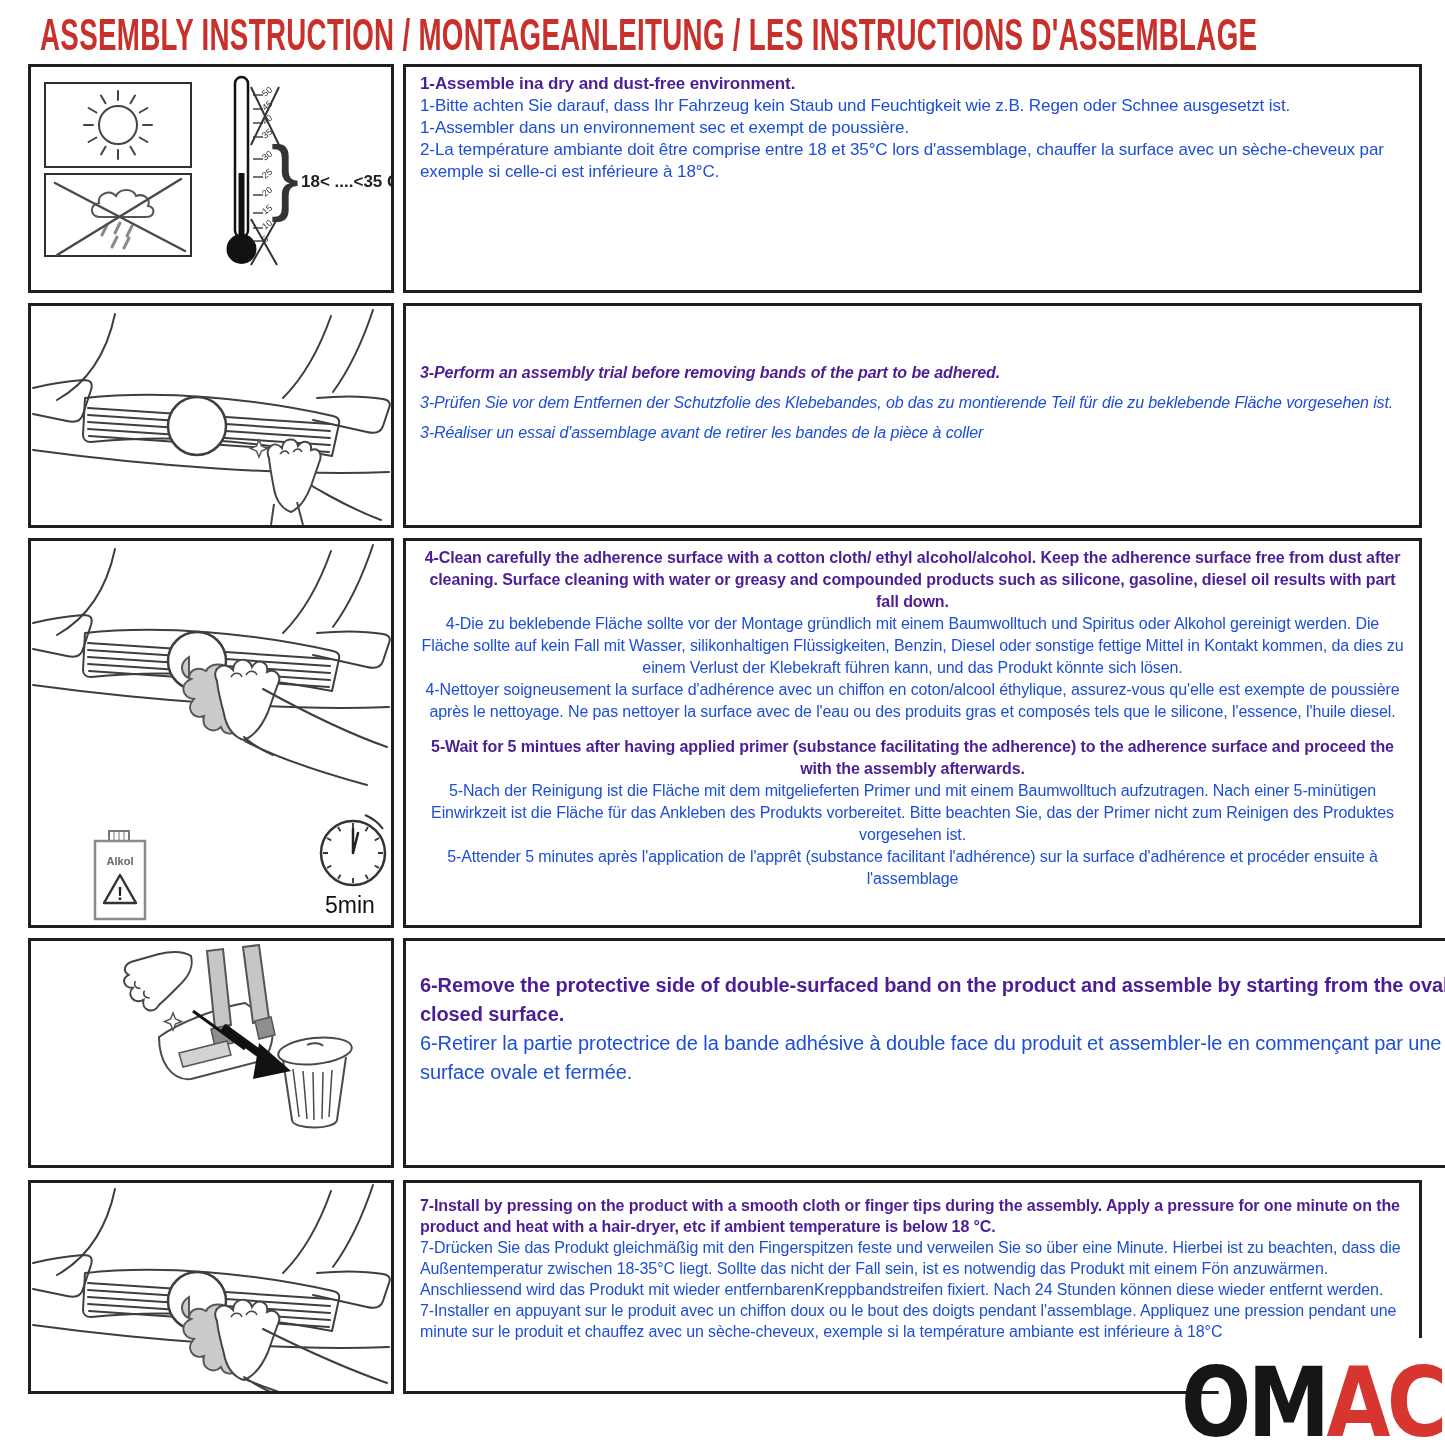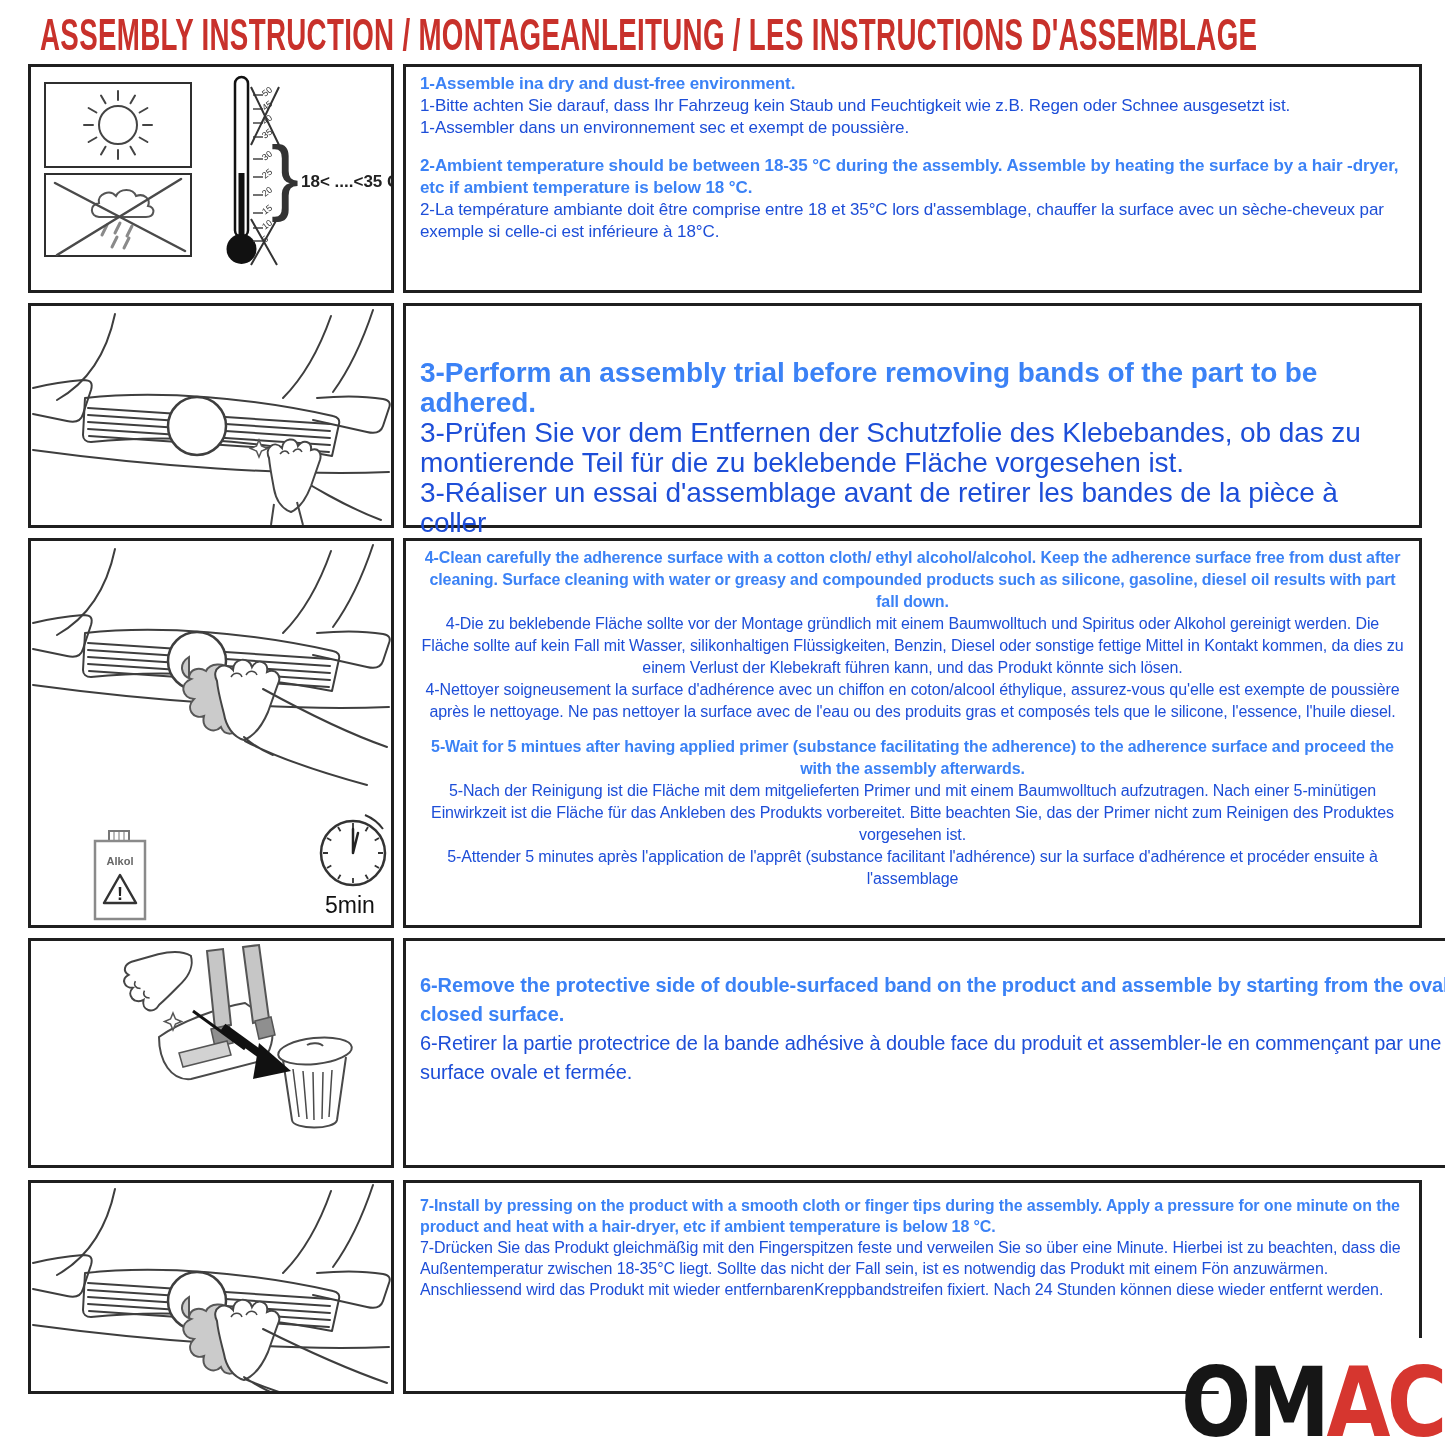--- a/index.html
+++ b/index.html
@@ -5,25 +5,25 @@
   html,body{margin:0;padding:0;background:#ffffff;}
   .page{position:relative;width:1445px;height:1445px;background:#ffffff;overflow:hidden;
         font-family:"Liberation Sans",sans-serif;color:#2e2e2e;}
   .title{position:absolute;left:40px;top:10px;margin:0;font-size:44px;font-weight:800;
          color:#c8312b;white-space:nowrap;letter-spacing:0.5px;
          transform:scaleX(0.63);transform-origin:left top;}
   .box{position:absolute;border:3px solid #1f1f1f;background:#fff;box-sizing:border-box;}
   .ill{display:flex;align-items:flex-start;justify-content:center;overflow:hidden;}
   .text-panel{padding:6px 14px 4px 14px;}
   .text-panel p{margin:0;color:#1d4ed8;letter-spacing:-0.1px;}
-  .text-panel p.b{font-weight:700;color:#3b82f6;}
+  .text-panel p.b{font-weight:700;color:#4c1d95;}
   .text-panel p.gap{margin-top:16px;}
   .s1 p{font-size:17px;line-height:22px;}
   .s2{padding-top:52px;}
-  .s2 p{font-size:28px;line-height:30px;}
+  .s2 p{font-size:16px;line-height:30px;font-style:italic;}
   .s3 p{font-size:16px;line-height:22px;text-align:center;}
   .s3 p.gap{margin-top:13px;}
   .s4{padding-top:30px;padding-right:70px;}
   .s4 p{font-size:20px;line-height:29px;}
   .s5{padding-top:12px;}
   .s5 p{font-size:16px;line-height:21px;}
   svg{font-family:"Liberation Sans",sans-serif;display:block;}
   .logo{position:absolute;left:1182px;top:1338px;width:262px;height:106px;background:#fff;
         display:flex;align-items:flex-end;justify-content:flex-end;z-index:5;
         font-family:"DejaVu Sans",sans-serif;font-weight:800;font-size:96px;line-height:0.84;
@@ -82,21 +82,20 @@
         </g>
         <text x="240" y="138" font-size="84" fill="#333">}</text>
         <text x="270" y="120" font-size="17" font-weight="bold" fill="#222">18&lt; ....&lt;35 C</text>
       </g>
     </svg>
   </div>
   <div class="box text-panel s1" style="left:403px;top:64px;width:1019px;height:229px">
     <p class="b">1-Assemble ina dry and dust-free environment.</p>
     <p>1-Bitte achten Sie darauf, dass Ihr Fahrzeug kein Staub und Feuchtigkeit wie z.B. Regen oder Schnee ausgesetzt ist.</p>
     <p>1-Assembler dans un environnement sec et exempt de poussière.</p>
-    <p class="b gap">2-Ambient temperature should be between 18-35 °C  during the assembly. Assemble by heating the surface by a hair -dryer, etc if ambient temperature is below 18 °C.</p>
     <p>2-La température ambiante doit être comprise entre 18 et 35°C lors d'assemblage, chauffer la surface avec un sèche-cheveux par exemple si celle-ci est inférieure à 18°C.</p>
   </div>
 
   <div class="box ill" style="left:28px;top:303px;width:366px;height:225px">
     <svg width="360" height="219" viewBox="0 0 360 219">
       <g fill="none" stroke="#3e3e3e" stroke-width="2" stroke-linecap="round" stroke-linejoin="round">
         <path d="M84,8 C76,46 58,76 26,94"></path>
         <path d="M300,10 C288,44 272,72 252,92"></path>
         <path d="M342,4 C330,40 318,64 302,86"></path>
         <path d="M2,82 C18,78 38,75 52,74 C60,74 62,77 60,84 L52,108 C50,115 44,117 36,115 L2,108"></path>
@@ -218,20 +217,21 @@
         <path d="M158,114 c-11,7 -8,19 2,22 c-12,5 -9,19 3,20 c-9,9 -1,21 10,17 c-3,12 9,19 17,11 c3,9 16,9 18,-1 c10,4 18,-4 13,-12 c10,-3 11,-14 3,-18 c8,-7 3,-18 -7,-17 c1,-10 -11,-15 -18,-9 c-6,-8 -20,-7 -24,1 c-8,-5 -16,-1 -17,6 z" fill="#cbcbcb" stroke="#575757" stroke-width="2"></path>
         <path d="M186,138 c-7,-13 8,-21 16,-11 c0,-12 16,-14 19,-3 c5,-9 17,-6 15,5 c9,-4 15,4 11,12 l-10,28 c-6,14 -14,24 -24,28 c-11,-3 -18,-14 -20,-26 c-3,-12 -6,-22 -7,-33 z" fill="#fff" stroke="#454545" stroke-width="2"></path>
         <path d="M200,134 c3,-5 9,-5 11,0 M215,132 c3,-5 9,-5 11,0" fill="none" stroke="#454545" stroke-width="1.5"></path>
         <path d="M232,146 C272,166 316,186 356,200 M214,196 C246,210 288,222 330,232 M213,194 C222,200 232,206 242,210" fill="none" stroke="#3e3e3e" stroke-width="2" stroke-linecap="round"></path>
       </g>
     </svg>
   </div>
   <div class="box text-panel s5" style="left:403px;top:1180px;width:1019px;height:214px">
     <p class="b">7-Install by pressing on the product with a smooth cloth or finger tips during the assembly. Apply a pressure for one minute on the product and heat with a hair-dryer, etc if ambient temperature is below 18 °C.</p>
     <p>7-Drücken Sie das Produkt gleichmäßig mit den Fingerspitzen feste und verweilen Sie so über eine Minute. Hierbei ist zu beachten, dass die Außentemperatur zwischen 18-35°C liegt. Sollte das nicht der Fall sein, ist es notwendig das Produkt mit einem Fön anzuwärmen. Anschliessend wird das Produkt mit wieder entfernbarenKreppbandstreifen fixiert. Nach 24 Stunden können diese wieder entfernt werden.</p>
+    <p>7-Installer en appuyant sur le produit avec un chiffon doux ou le bout des doigts pendant l'assemblage. Appliquez une pression pendant une minute sur le produit et chauffez avec un sèche-cheveux, exemple si la température ambiante est inférieure à 18°C</p>
   </div>
 
   <div class="logo">
     <span class="logo-black">OM</span>
       <span class="logo-red">AC</span>
   </div>
 
 </div>
 
 </body></html>

